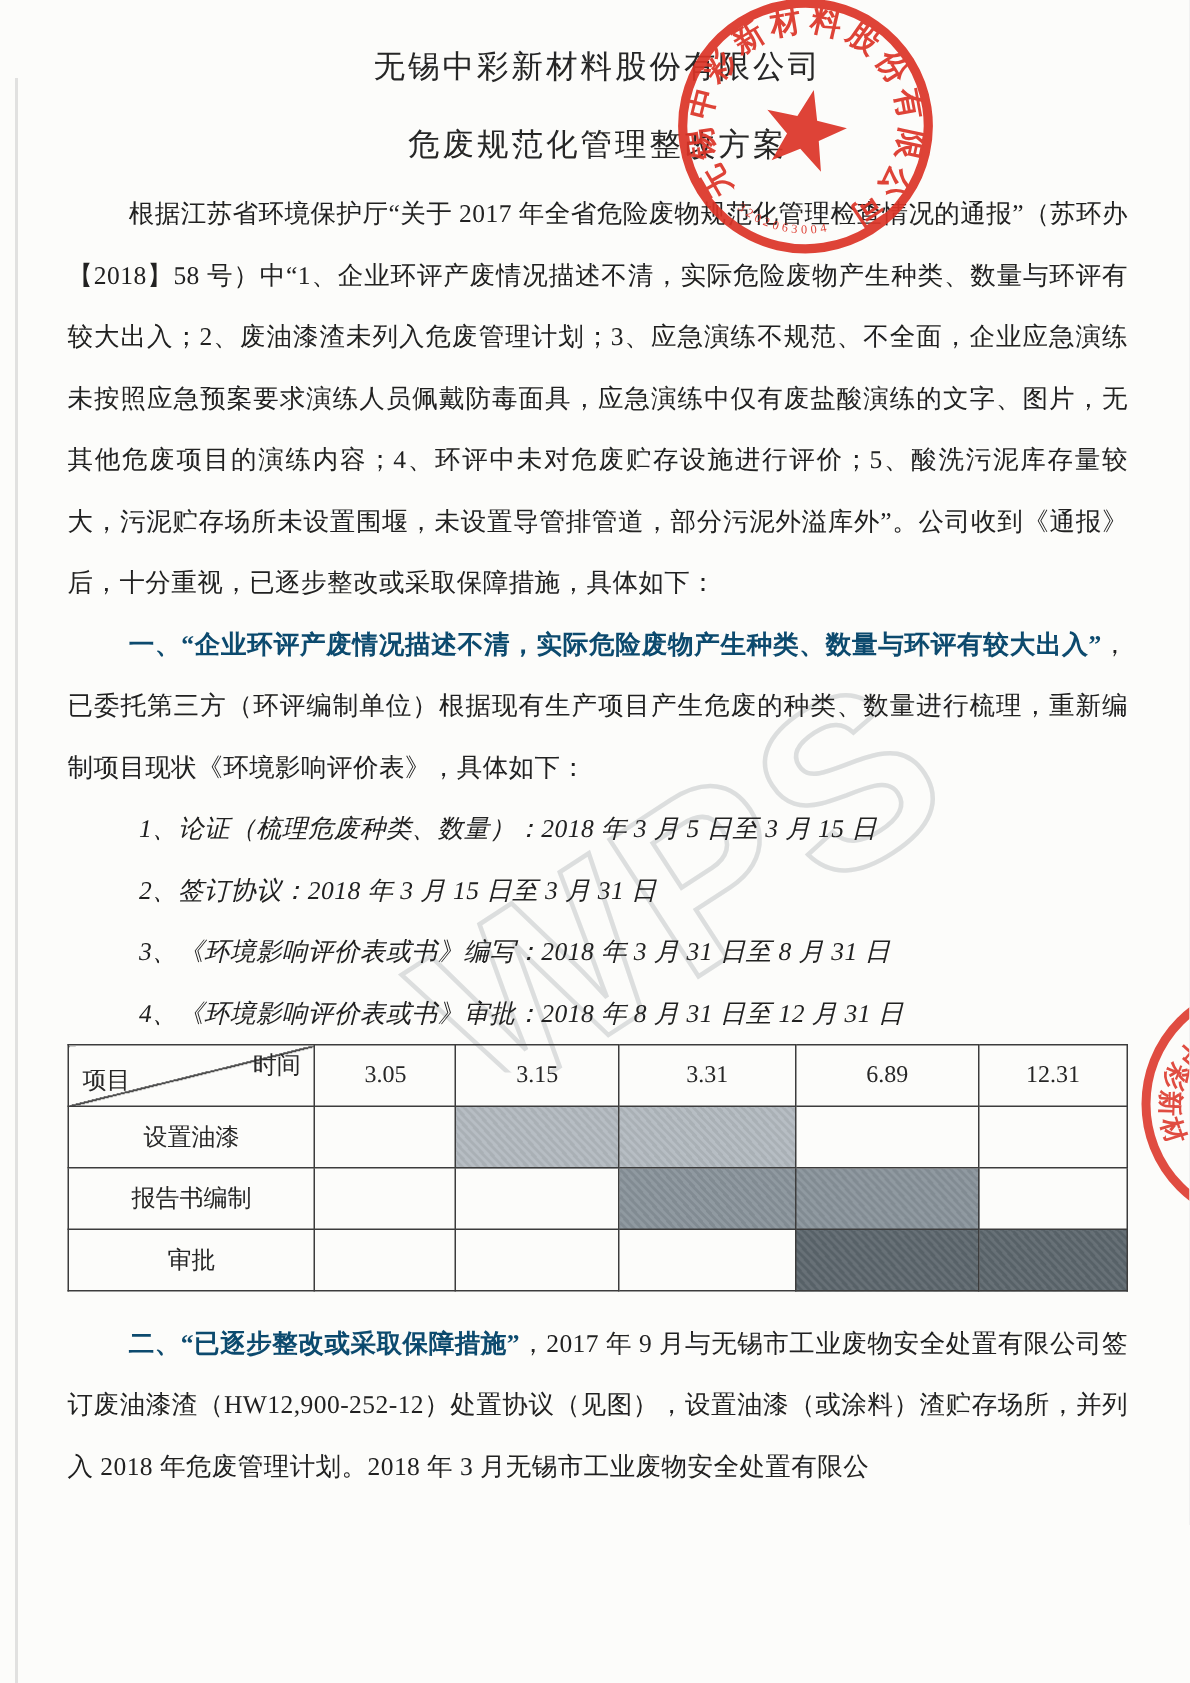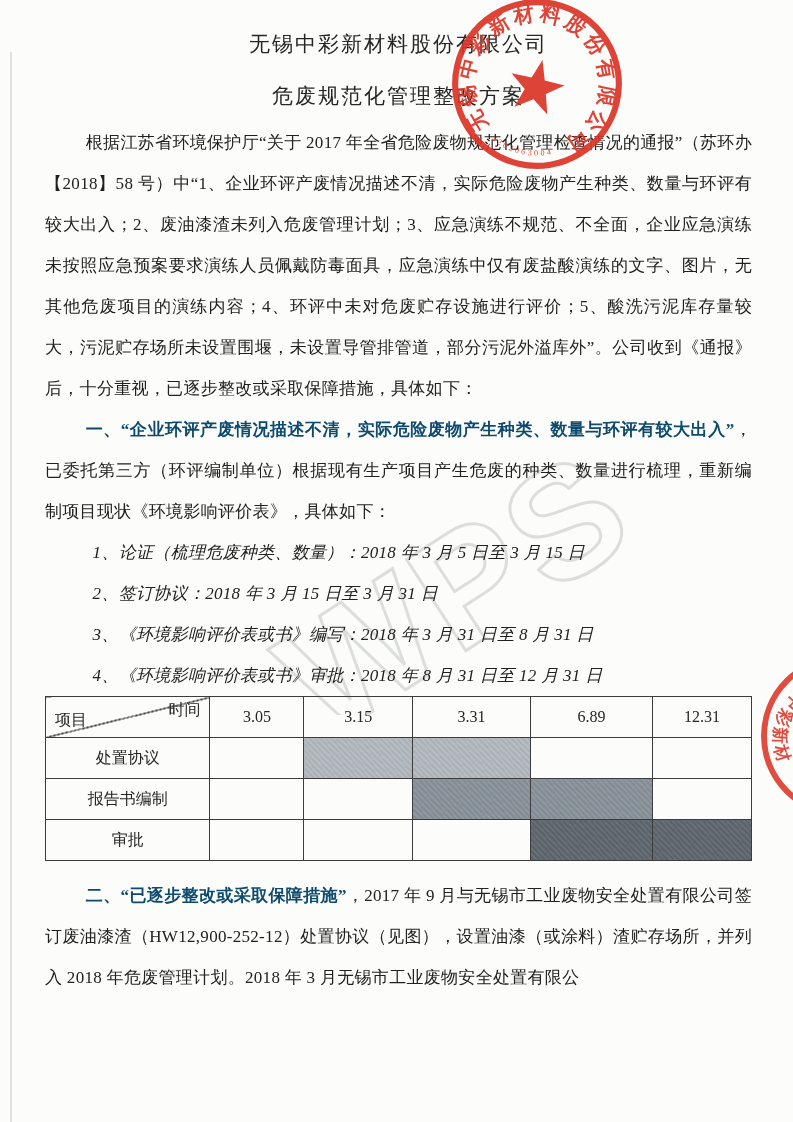--- a/index.html
+++ b/index.html
@@ -102,21 +102,21 @@
               <span class="c-left">项目</span>
               <span class="c-right">时间</span>
             </td>
             <td>3.05</td>
             <td>3.15</td>
             <td>3.31</td>
             <td>6.89</td>
             <td>12.31</td>
           </tr>
           <tr>
-            <td>处置协议</td>
+            <td>设置油漆</td>
             <td></td>
             <td class="gantt-shaded" style="background-color: rgb(178, 185, 191);"></td>
             <td class="gantt-shaded" style="background-color: rgb(178, 185, 191);"></td>
             <td></td>
             <td></td>
           </tr>
           <tr>
             <td>报告书编制</td>
             <td></td>
             <td></td>

